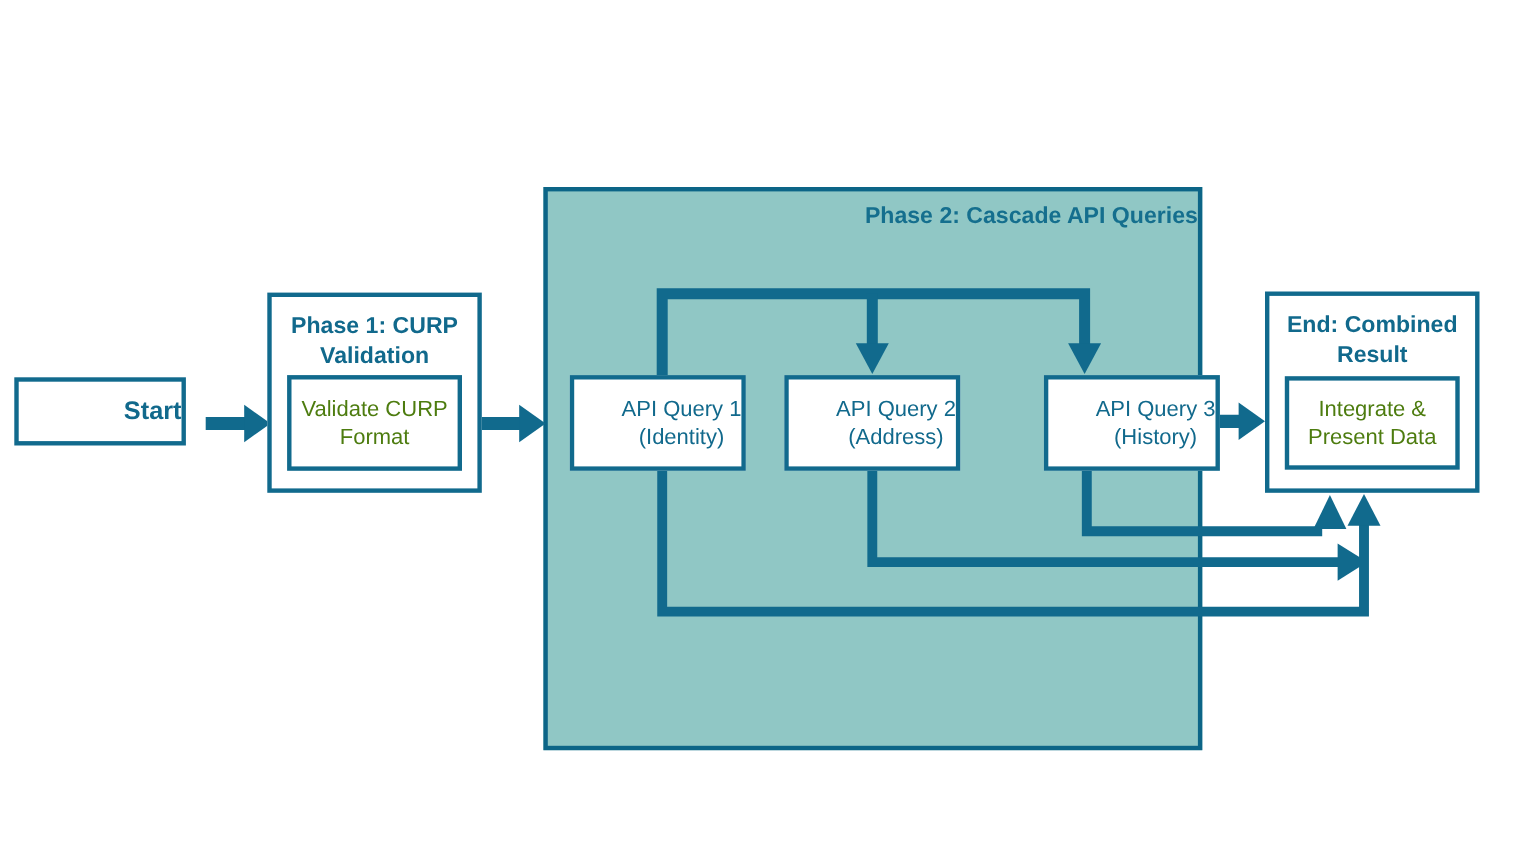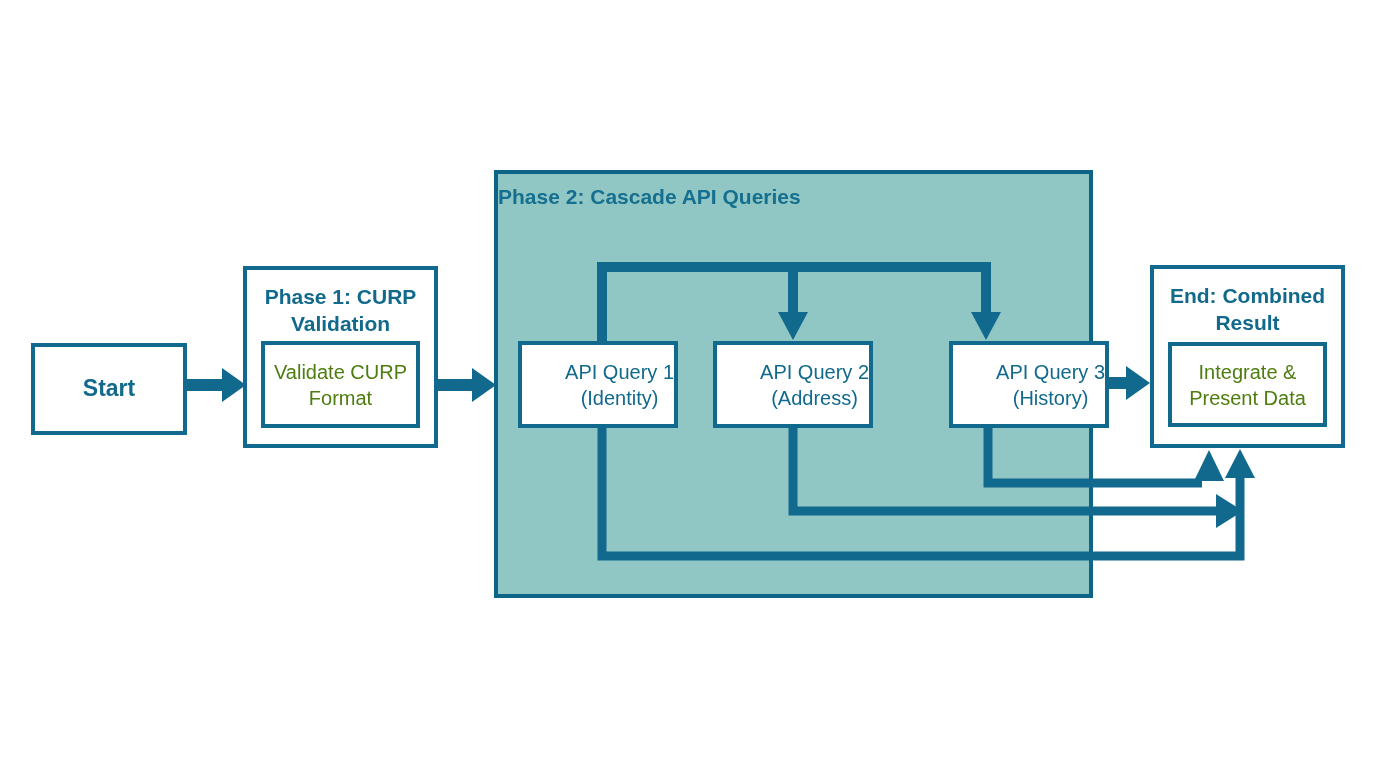--- a/index.html
+++ b/index.html
@@ -71,25 +71,25 @@
   .query-node {
     font-size: 20px;
     justify-content: flex-end;
   }
   .container-box {
     position: absolute;
     box-sizing: border-box;
     left: 494px;
     top: 170px;
     width: 599px;
-    height: 428px;
+    height: 512px;
     background: #90c7c5;
     border: 4px solid #0c6587;
     z-index: 1;
-    text-align: left;
+    text-align: right;
   }
   .container-box .container-title {
     font-weight: bold;
     font-size: 21px;
     color: #156f8e;
     margin-top: 11px;
   }
   svg.connectors {
     position: absolute;
     left: 0;
@@ -134,21 +134,21 @@
     <path d="M988,428 L988,483 L1202,483" stroke-width="9"></path>
     <polygon points="1194,481 1224,481 1209,450"></polygon>
 
     <path d="M793,428 L793,511 L1218,511" stroke-width="9"></path>
     <polygon points="1216,494 1216,528 1243,511"></polygon>
 
     <path d="M602,428 L602,556 L1240,556 L1240,473" stroke-width="9"></path>
     <polygon points="1225,478 1255,478 1240,449"></polygon>
   </svg>
 
-  <div class="node start-node" style="left:31px; top:343px; width:156px; height:92px;">
+  <div class="node start-node" style="left:13px; top:343px; width:156px; height:62px;justify-content:flex-end;">
     <div class="label">Start</div>
   </div>
 
   <div class="group-box" style="left:243px; top:266px; width:195px; height:182px;">
     <div class="group-title">Phase 1: CURP Validation</div>
     <div class="inner-box" style="left:14px; top:71px; width:159px; height:87px;">
       <div class="label">Validate CURP
 Format</div>
     </div>
   </div>

